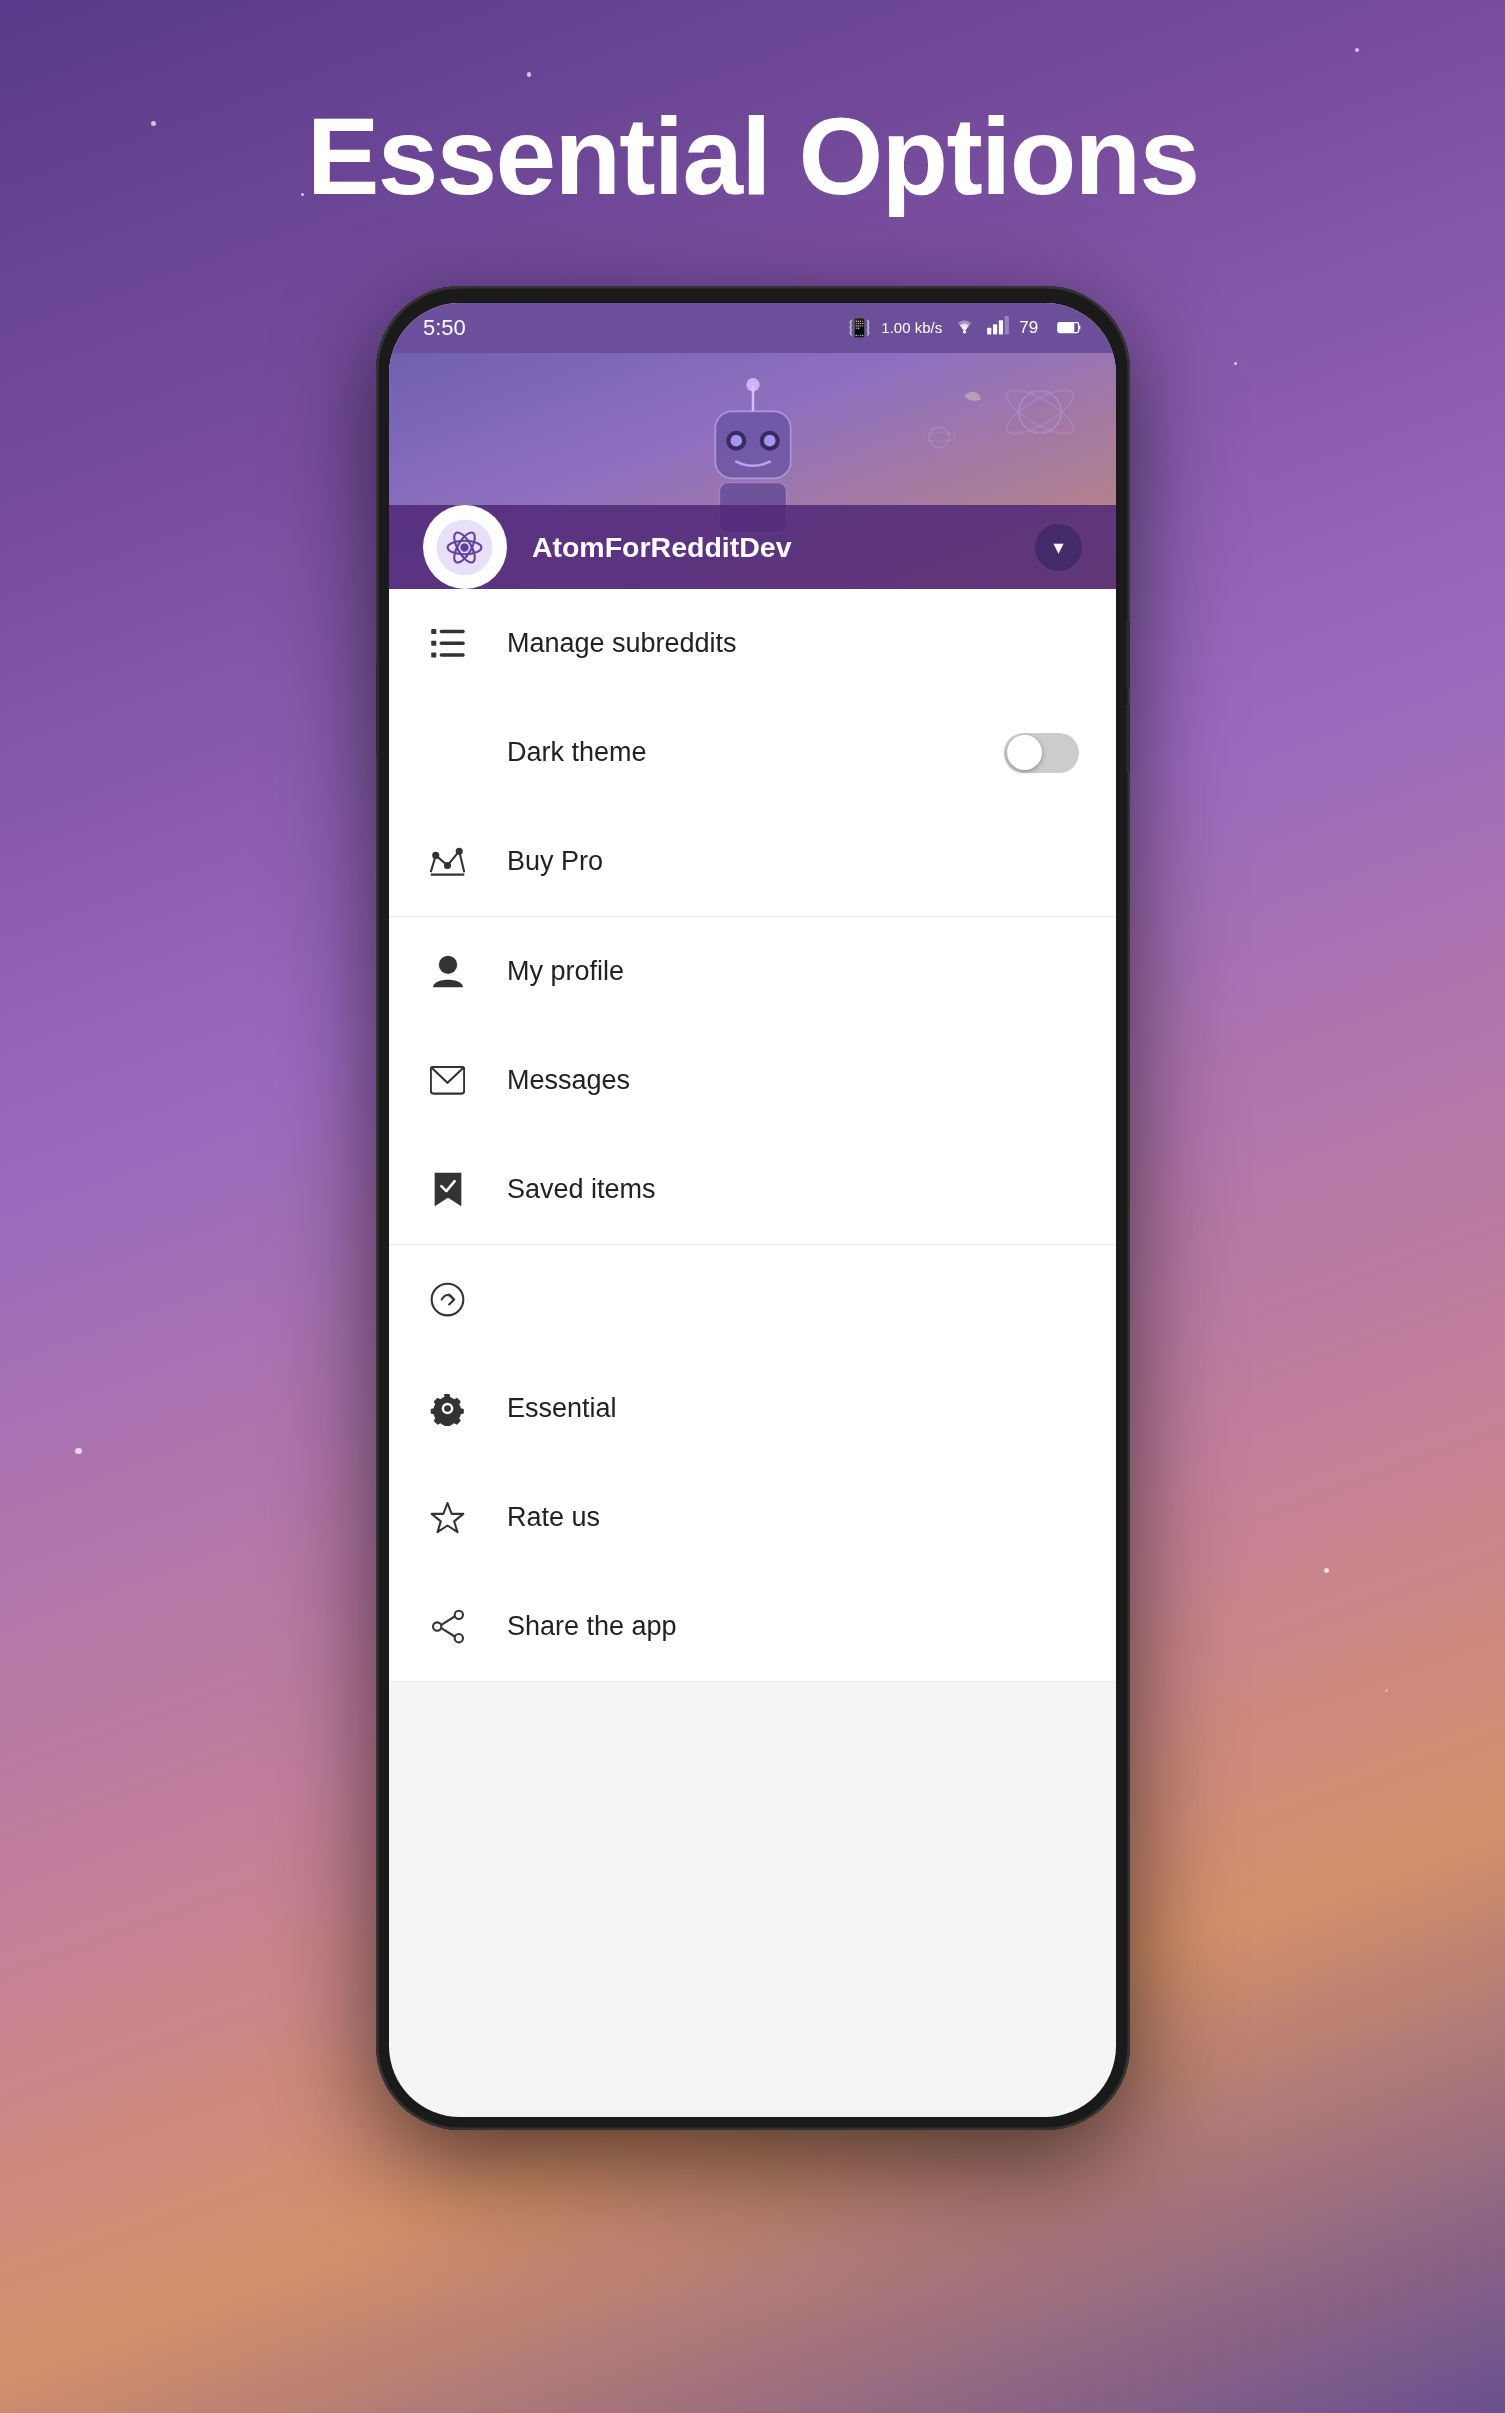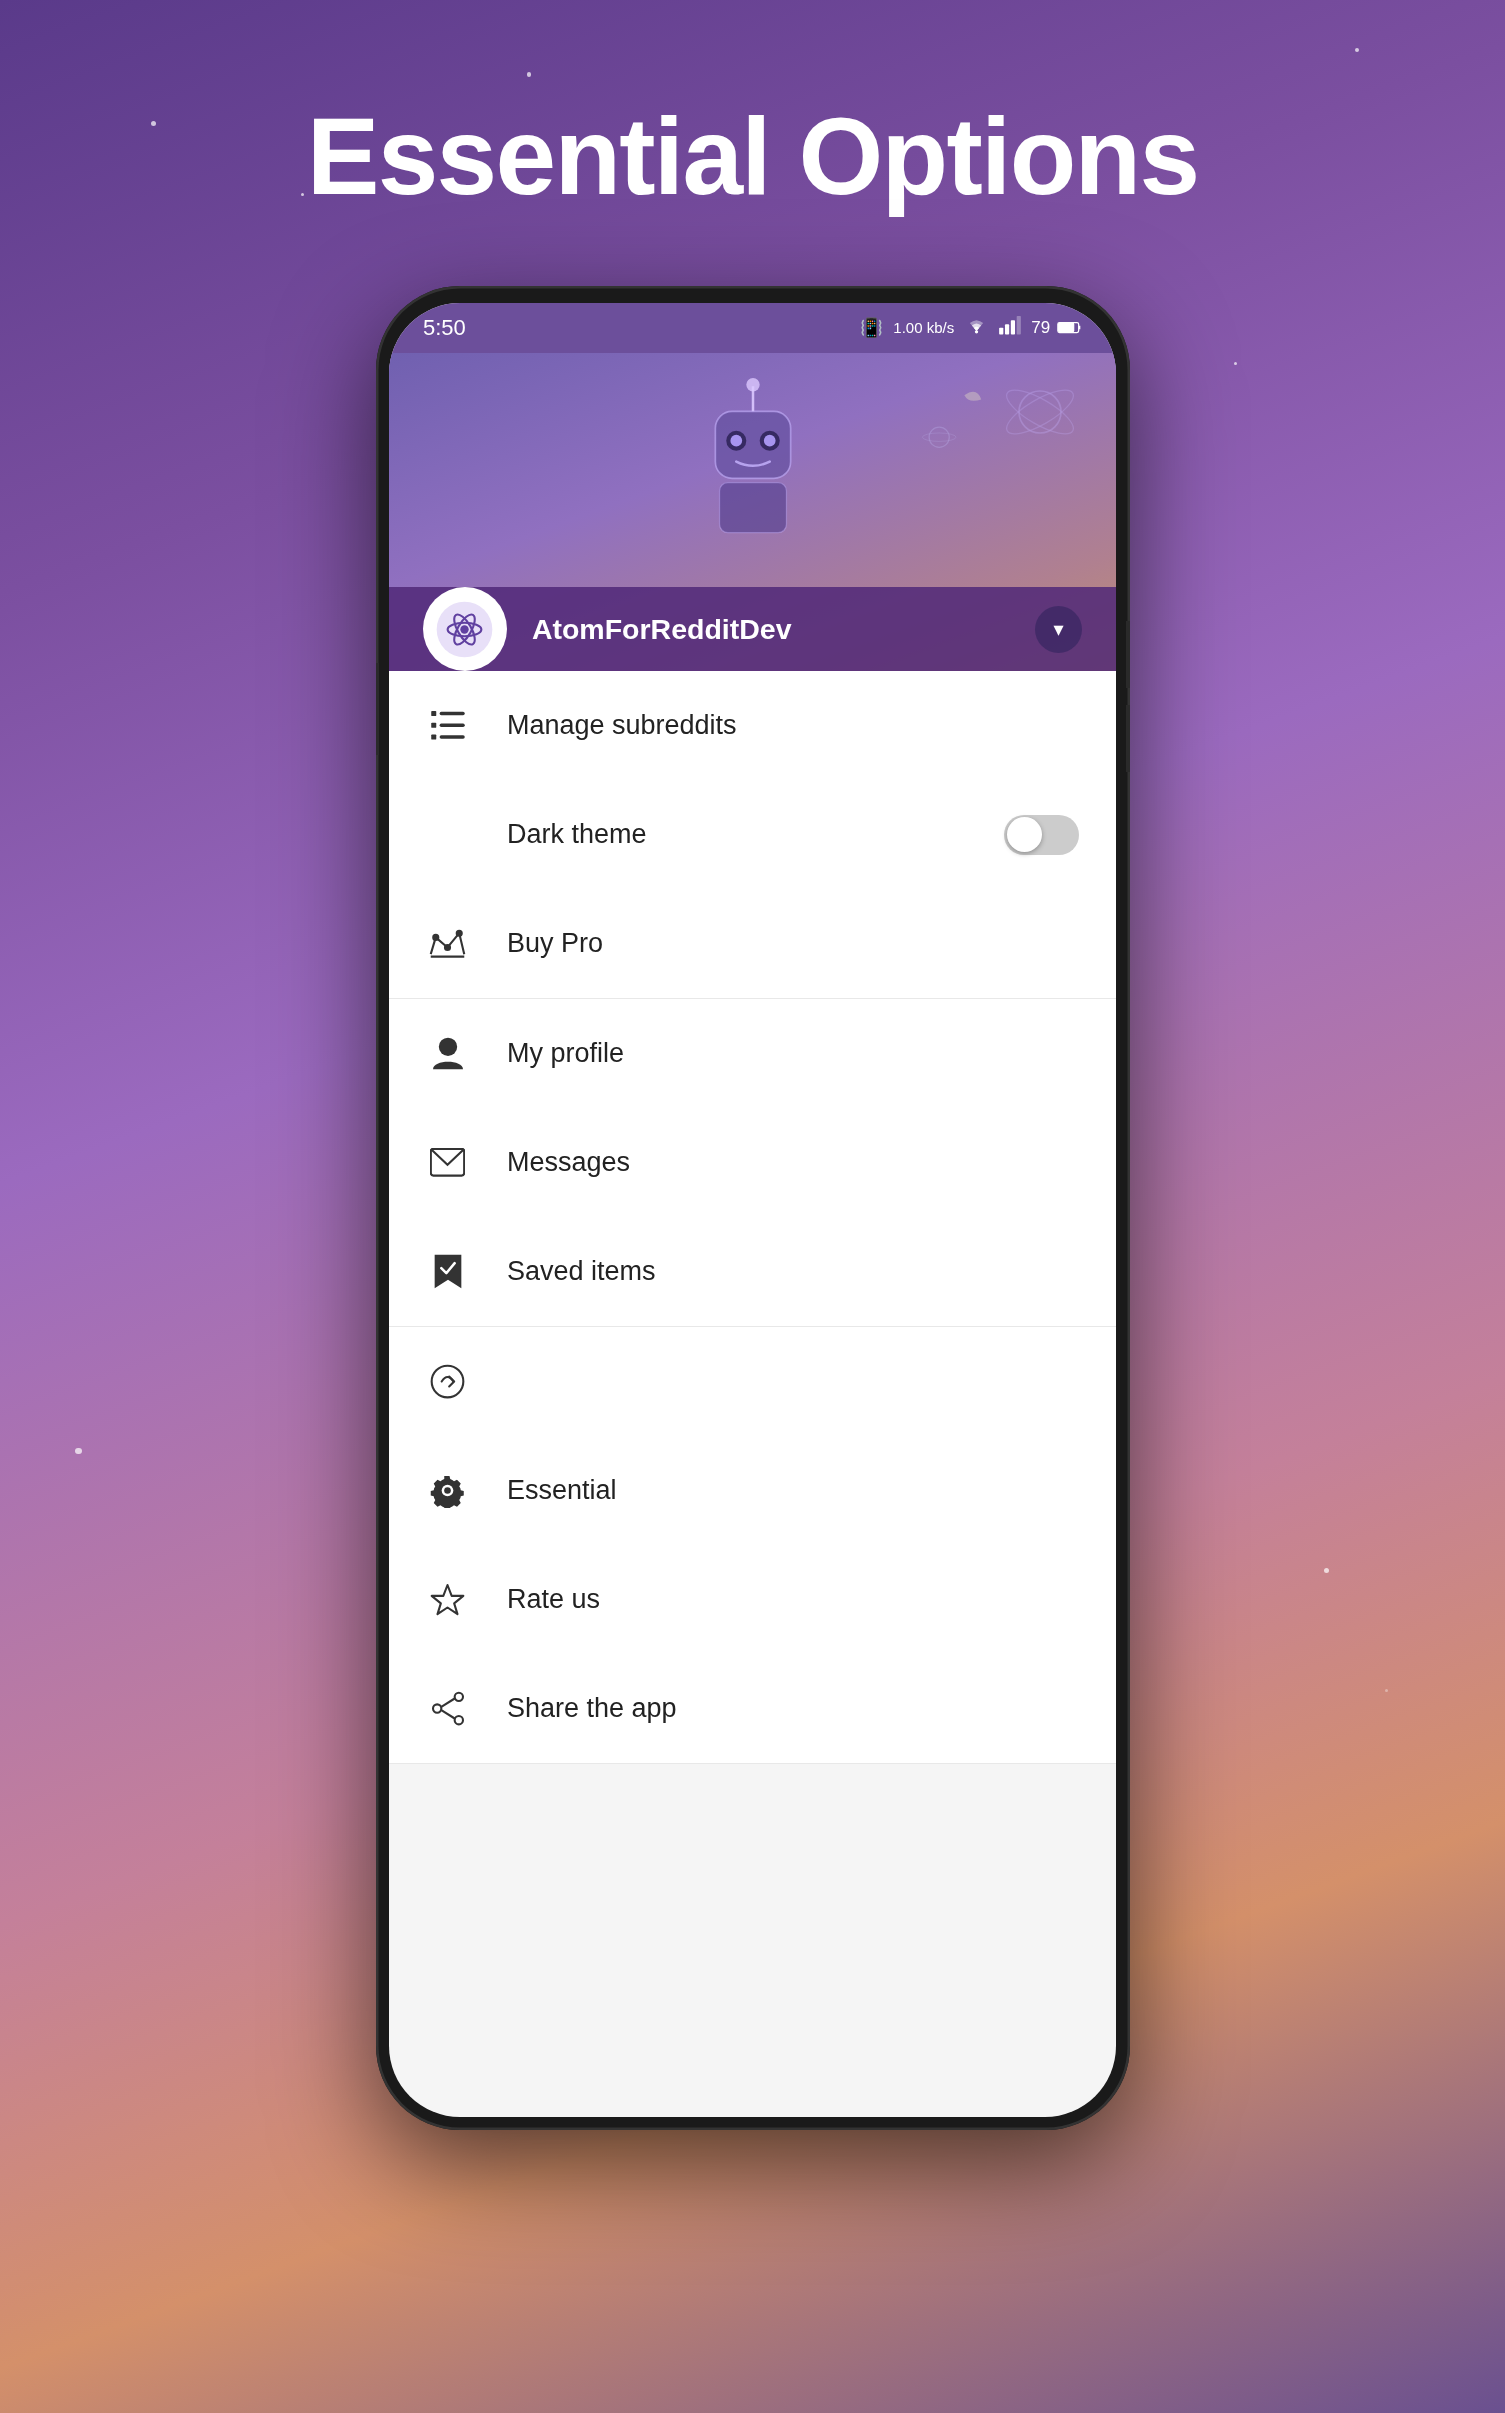--- a/index.html
+++ b/index.html
@@ -80,21 +80,21 @@
     .status-icons {
       display: flex;
       align-items: center;
       gap: 10px;
       font-size: 18.4px;
     }
 
     
     .app-header {
       background: linear-gradient(180deg, #7b5abf 0%, #a06aaf 50%, #c08090 100%);
-      height: 318px;
+      height: 236px;
       position: relative;
       overflow: hidden;
       display: flex;
       align-items: flex-end;
       padding-bottom: 16px;
       text-decoration: underline;
     }
 
     .header-bottom-bar {
       position: absolute;
@@ -273,21 +273,21 @@
             </svg>
           </span>
           <span>
             <svg width="22" height="18.4" viewBox="0 0 26 22" fill="white">
               <rect x="0" y="14" width="5" height="8" rx="1"></rect>
               <rect x="7" y="10" width="5" height="12" rx="1"></rect>
               <rect x="14" y="5" width="5" height="17" rx="1"></rect>
               <rect x="21" y="0" width="5" height="22" rx="1" opacity="0.3"></rect>
             </svg>
           </span>
-          <span style="display:flex;align-items:center;gap:7px;">
+          <span style="display:flex;align-items:center;gap:19px;">
             <span style="font-size:17px;">79</span>
             <svg width="25" height="15" viewBox="0 0 30 18" fill="none" stroke="white" stroke-width="1.5">
               <rect x="1" y="3" width="25" height="12" rx="2" stroke="white" fill="none"></rect>
               <rect x="2" y="4" width="18" height="10" rx="1" fill="white"></rect>
               <path d="M27 7v4" stroke="white" stroke-width="2"></path>
             </svg>
           </span>
         </div>
       </div>
 

